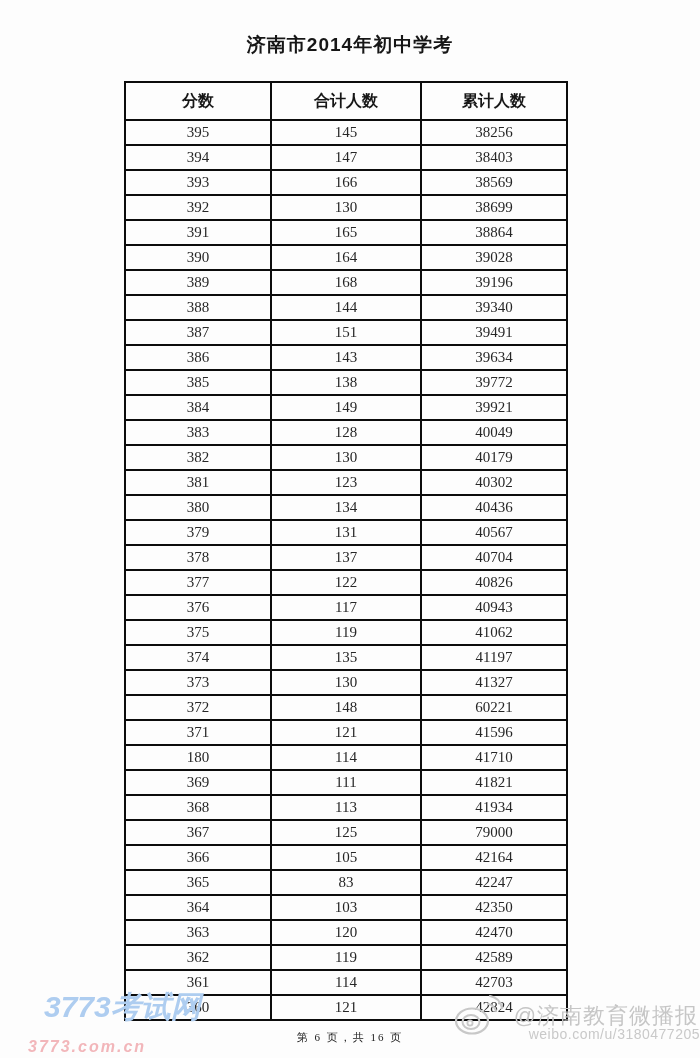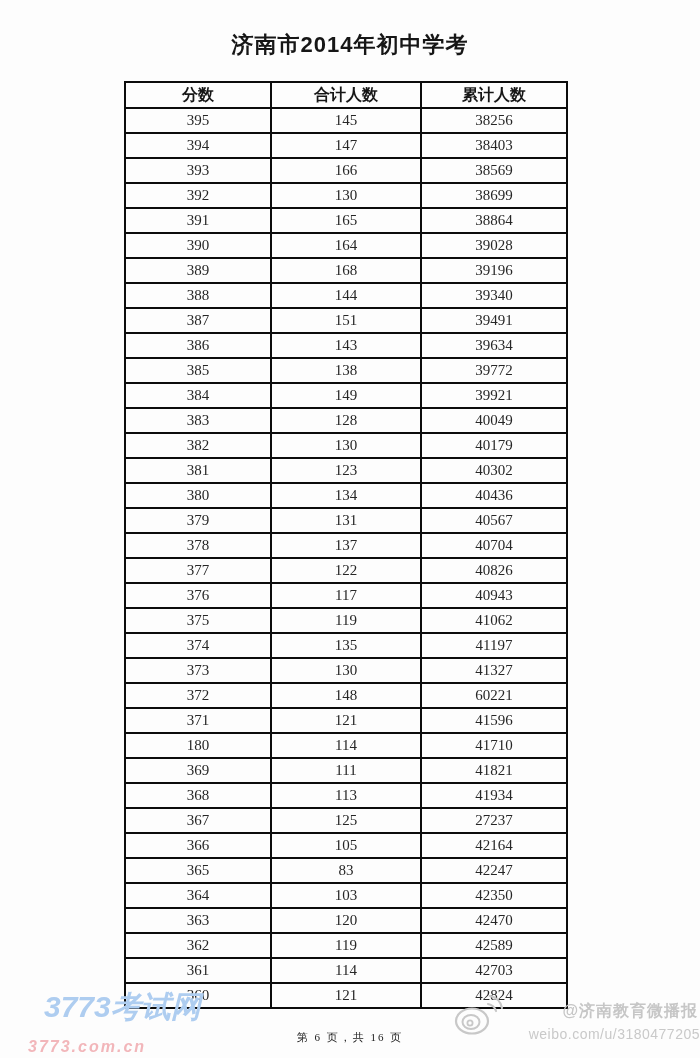--- a/index.html
+++ b/index.html
@@ -13,36 +13,36 @@
     overflow: hidden;
   }
   .page-title {
     position: absolute;
     top: 33px; left: 0; width: 700px;
     text-align: center;
     font-family: "Liberation Sans", sans-serif;
     font-weight: bold;
     color: #161616;
   }
-  .page-title .t1 { font-size: 22px; line-height: 23px; letter-spacing: 1px; }
+  .page-title .t1 { font-size: 19px; line-height: 23px; letter-spacing: 1px; }
   .page-title .t2 { font-size: 19px; line-height: 23px; letter-spacing: 1px; }
 
   table.score-table {
     position: absolute;
     top: 81px; left: 124px;
     width: 442px;
     border-collapse: collapse;
     table-layout: fixed;
   }
   table.score-table col.c1 { width: 146px; }
   table.score-table col.c2 { width: 150px; }
   table.score-table col.c3 { width: 146px; }
   table.score-table th {
     border: 2px solid #0c0c0c;
-    height: 26px;
+    height: 38px;
     font-family: "Liberation Sans", sans-serif;
     font-size: 16px;
     font-weight: bold;
     color: #161616;
     text-align: center;
     vertical-align: middle;
   }
   table.score-table td {
     border: 2px solid #0c0c0c;
     height: 25px;
@@ -95,22 +95,22 @@
   }
   .wm-right .weibo-icon {
     position: absolute;
     left: 12px; top: 2px;
     width: 52px; height: 48px;
   }
   .wm-right .weibo-handle {
     position: absolute;
     right: 2px; top: 13px;
     font-family: "Liberation Sans", sans-serif;
-    font-size: 16px;
-    font-weight: bold;
+    font-size: 22px;
+    font-weight: normal;
     color: #c6c6c6;
     letter-spacing: 1px;
   }
   .wm-right .weibo-url {
     position: absolute;
     right: 0px; top: 38px;
     font-family: "Liberation Sans", sans-serif;
     font-size: 14px;
     color: #c9c9c9;
     letter-spacing: 0.5px;
@@ -273,21 +273,21 @@
         <td>41821</td>
       </tr>
       <tr>
         <td>368</td>
         <td>113</td>
         <td>41934</td>
       </tr>
       <tr>
         <td>367</td>
         <td>125</td>
-        <td>27237</td>
+        <td>79000</td>
       </tr>
       <tr>
         <td>366</td>
         <td>105</td>
         <td>42164</td>
       </tr>
       <tr>
         <td>365</td>
         <td>83</td>
         <td>42247</td>

